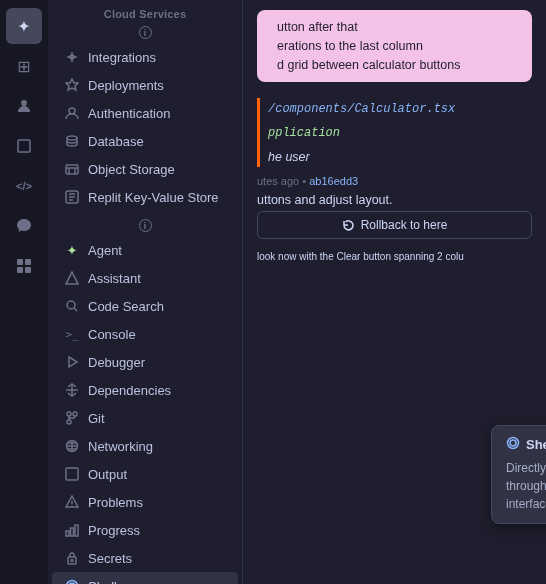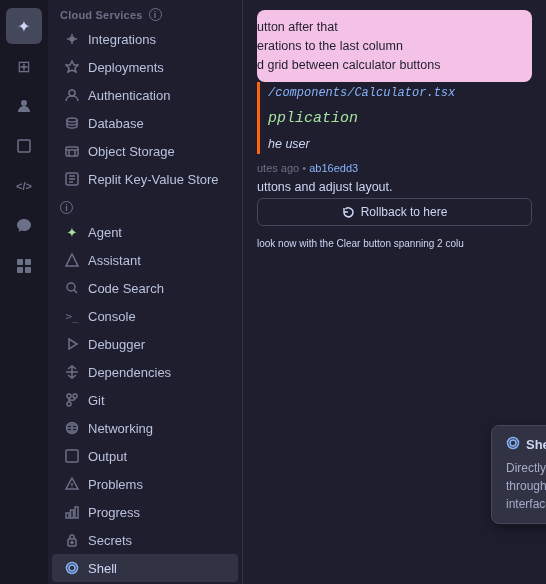--- a/index.html
+++ b/index.html
@@ -58,20 +58,21 @@
     .section-header {
       display: flex;
       align-items: center;
       gap: 6px;
       padding: 8px 12px 4px 12px;
       font-size: 11px;
       color: #6c7086;
       font-weight: 600;
       text-transform: none;
       letter-spacing: 0.02em;
+      flex-direction: column;
     }
     .section-header .info-icon {
       width: 13px;
       height: 13px;
       border-radius: 50%;
       border: 1px solid #6c7086;
       display: inline-flex;
       align-items: center;
       justify-content: center;
       font-size: 9px;
@@ -124,37 +125,37 @@
       height: 100%;
       overflow-y: auto;
     }
     .chat-area::-webkit-scrollbar { width: 4px; }
     .chat-area::-webkit-scrollbar-thumb { background: #45475a; }
 
     .chat-bubble {
       background: #f5c2e7;
       color: #1e1e2e;
       border-radius: 8px;
-      padding: 8px 0;
-      margin-bottom: 0;
+      padding: 8px 20px;
+      margin-bottom: 16px;
       font-size: 12.5px;
       line-height: 1.5;
     }
 
     .code-file-ref {
       color: #89b4fa;
       font-size: 12px;
       margin-bottom: 6px;
       padding: 4px 0;
       font-family: 'Courier New', monospace;
     }
 
     .code-text {
       color: #a6e3a1;
-      font-size: 15px;
+      font-size: 12px;
       margin-bottom: 8px;
       font-family: 'Courier New', monospace;
     }
 
     .ai-text {
       color: #cdd6f4;
       font-size: 12.5px;
       margin-bottom: 8px;
       line-height: 1.5;
     }

